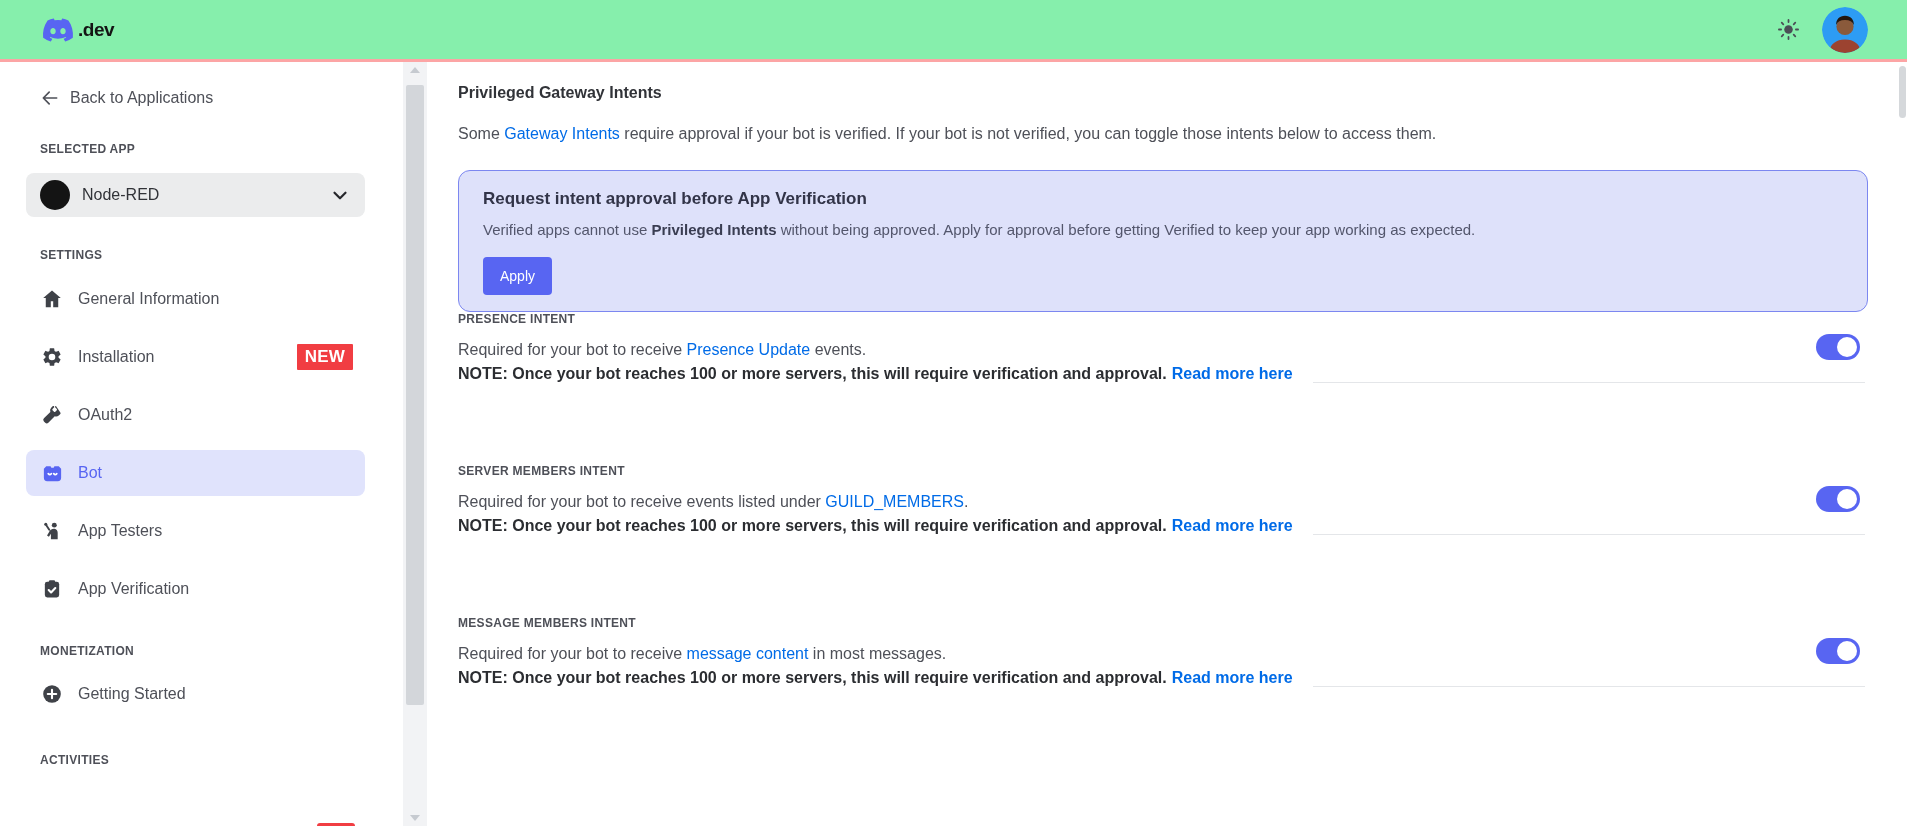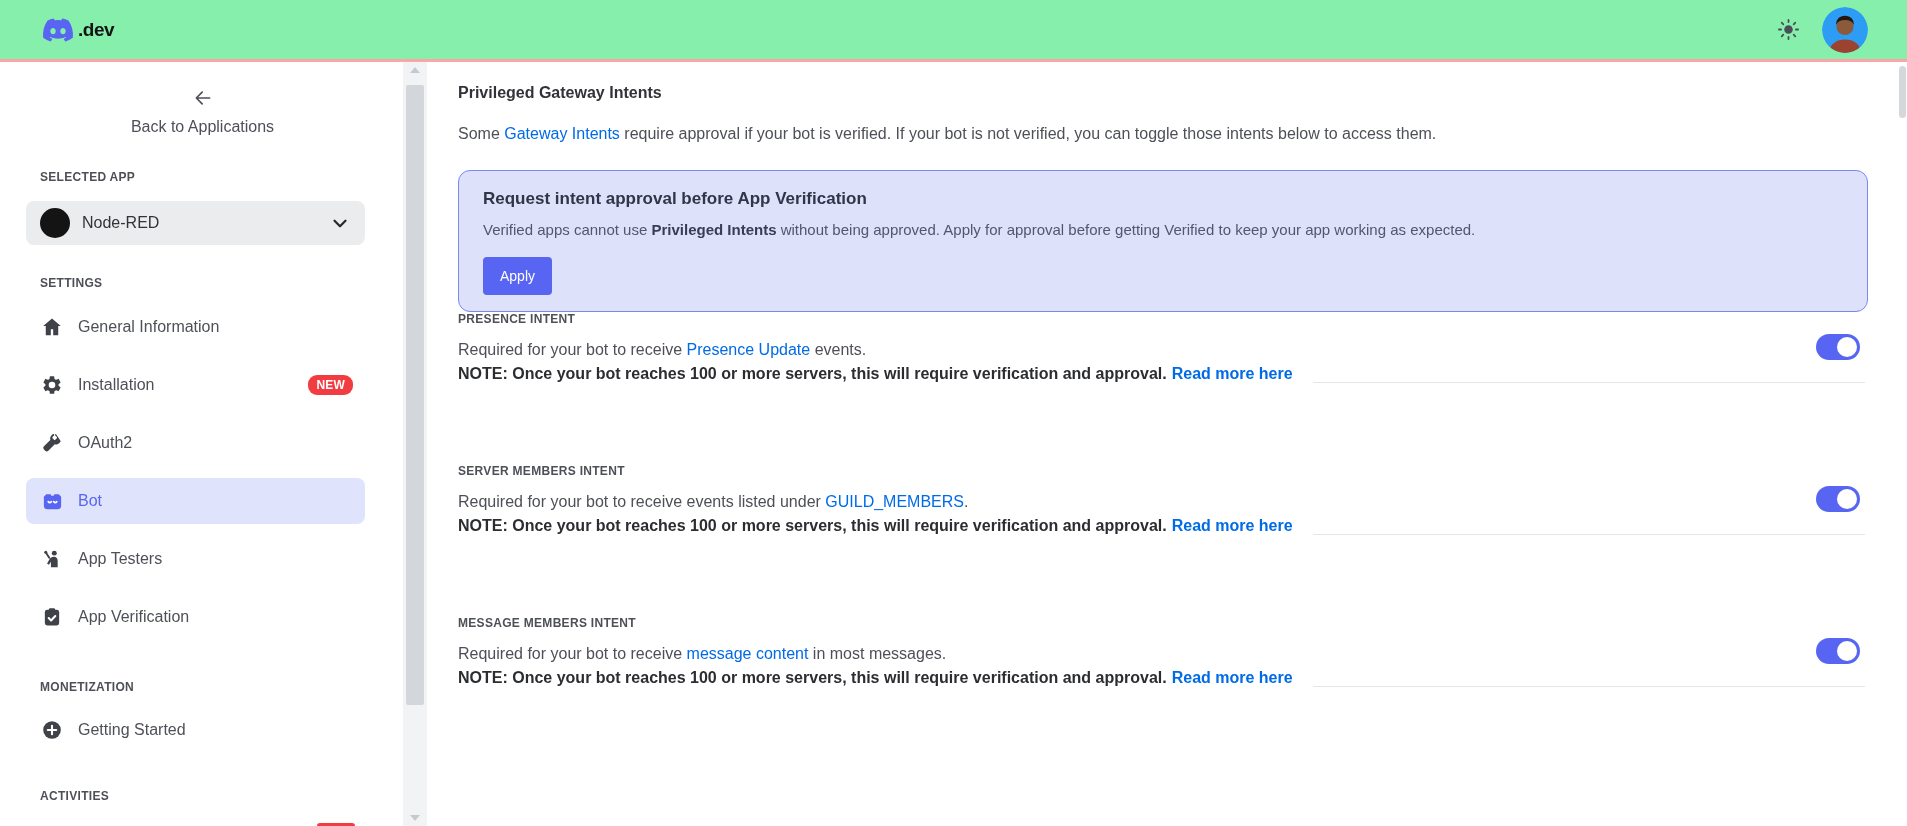--- a/index.html
+++ b/index.html
@@ -14,38 +14,38 @@
   .header-spacer { flex:1; }
   .theme-btn { width:32px; height:32px; display:flex; align-items:center; justify-content:center;
     background:none; border:none; cursor:pointer; margin-right:18px; }
   .avatar { width:46px; height:46px; border-radius:50%; overflow:hidden; cursor:pointer; }
 
   
   .shell { display:flex; height:764px; }
   .sidebar { width:403px; padding:0 38px 0 40px; position:relative; flex-shrink:0; }
 
   .back-link { display:flex; align-items:center; gap:10px; margin-top:26px; font-size:16px;
-    color:#4e5058; cursor:pointer;flex-direction:column; }
+    color:#4e5058; cursor:pointer; }
   .cat-label { font-size:12px; font-weight:700; letter-spacing:.3px; color:#4e5058; }
   .lbl-selected { margin-top:34px; }
   .app-select { margin:17px 0 0 -14px; height:44px; width:339px; background:#ebeced;
     border-radius:8px; display:flex; align-items:center; padding:0 14px; cursor:pointer; }
   .app-dot { width:30px; height:30px; border-radius:50%; background:#141414; flex-shrink:0; }
   .app-name { margin-left:12px; font-size:16px; font-weight:500; color:#313338; flex:1; }
   .lbl-settings { margin-top:31px; }
   .nav { margin-top:14px; }
   .nav-item { height:46px; width:339px; margin:0 0 12px -14px; border-radius:8px;
     display:flex; align-items:center; padding:0 12px 0 14px; cursor:pointer; }
   .nav-item .ic { width:24px; height:24px; display:flex; align-items:center; justify-content:center; flex-shrink:0; }
   .nav-item .lbl { margin-left:14px; font-size:16px; font-weight:500; color:#4e5058; flex:1; }
   .nav-item.selected { background:#e0e3fc; }
   .nav-item.selected .lbl { color:#5865f2; }
-  .badge-new { background:#f13d42; color:#fff; font-size:12px; font-weight:700;
-    padding:3px 8px; border-radius:9px; letter-spacing:.2px; }
-  .lbl-monetization { margin-top:40px; }
+  .badge-new { background:#f13d42; color:#fff; font-size:17px; font-weight:700;
+    padding:3px 8px; border-radius:1px; letter-spacing:.2px; }
+  .lbl-monetization { margin-top:32px; }
   .nav-single { margin-top:13px; }
   .lbl-activities { margin-top:36px; }
   .badge-sliver { position:absolute; bottom:0; left:317px; width:38px; height:3px;
     background:#f13d42; border-radius:8px 8px 0 0; }
 
   
   .side-scroll { width:24px; flex-shrink:0; background:#f2f3f5; position:relative; }
   .sb-arrow { position:absolute; left:7px; width:0; height:0;
     border-left:5px solid transparent; border-right:5px solid transparent; }
   .sb-up { top:5px; border-bottom:6px solid #c6cad0; }

